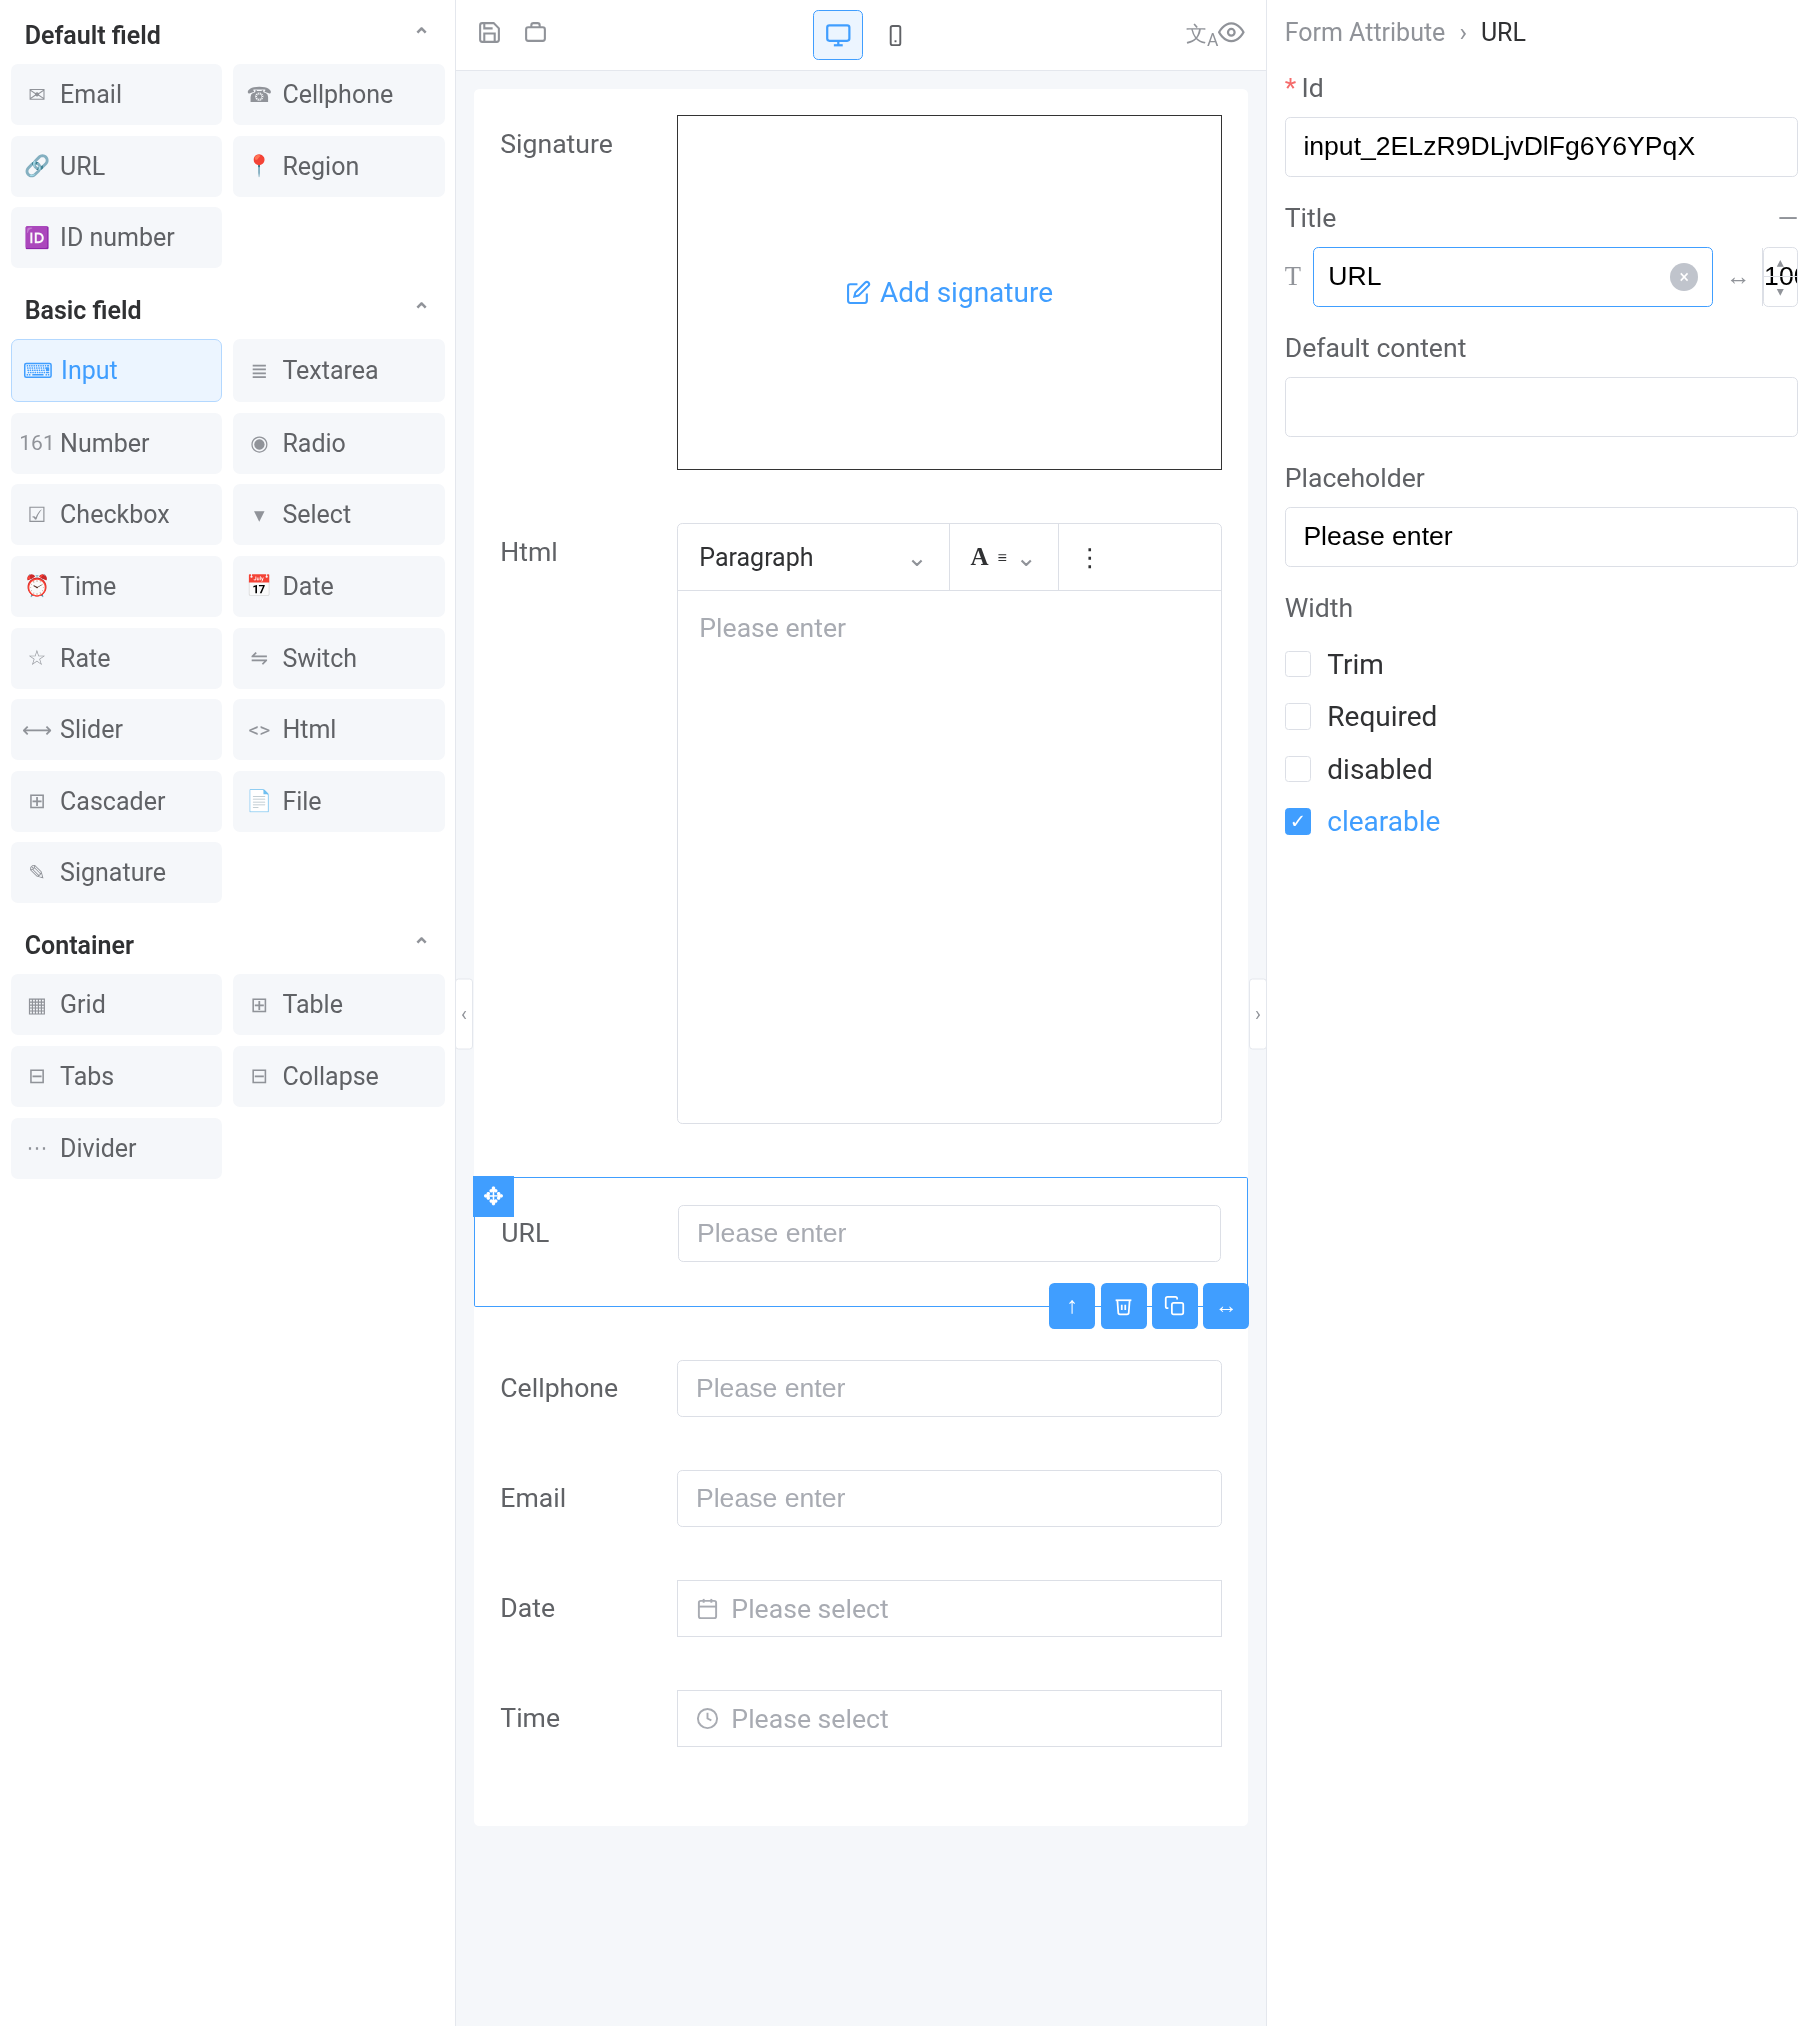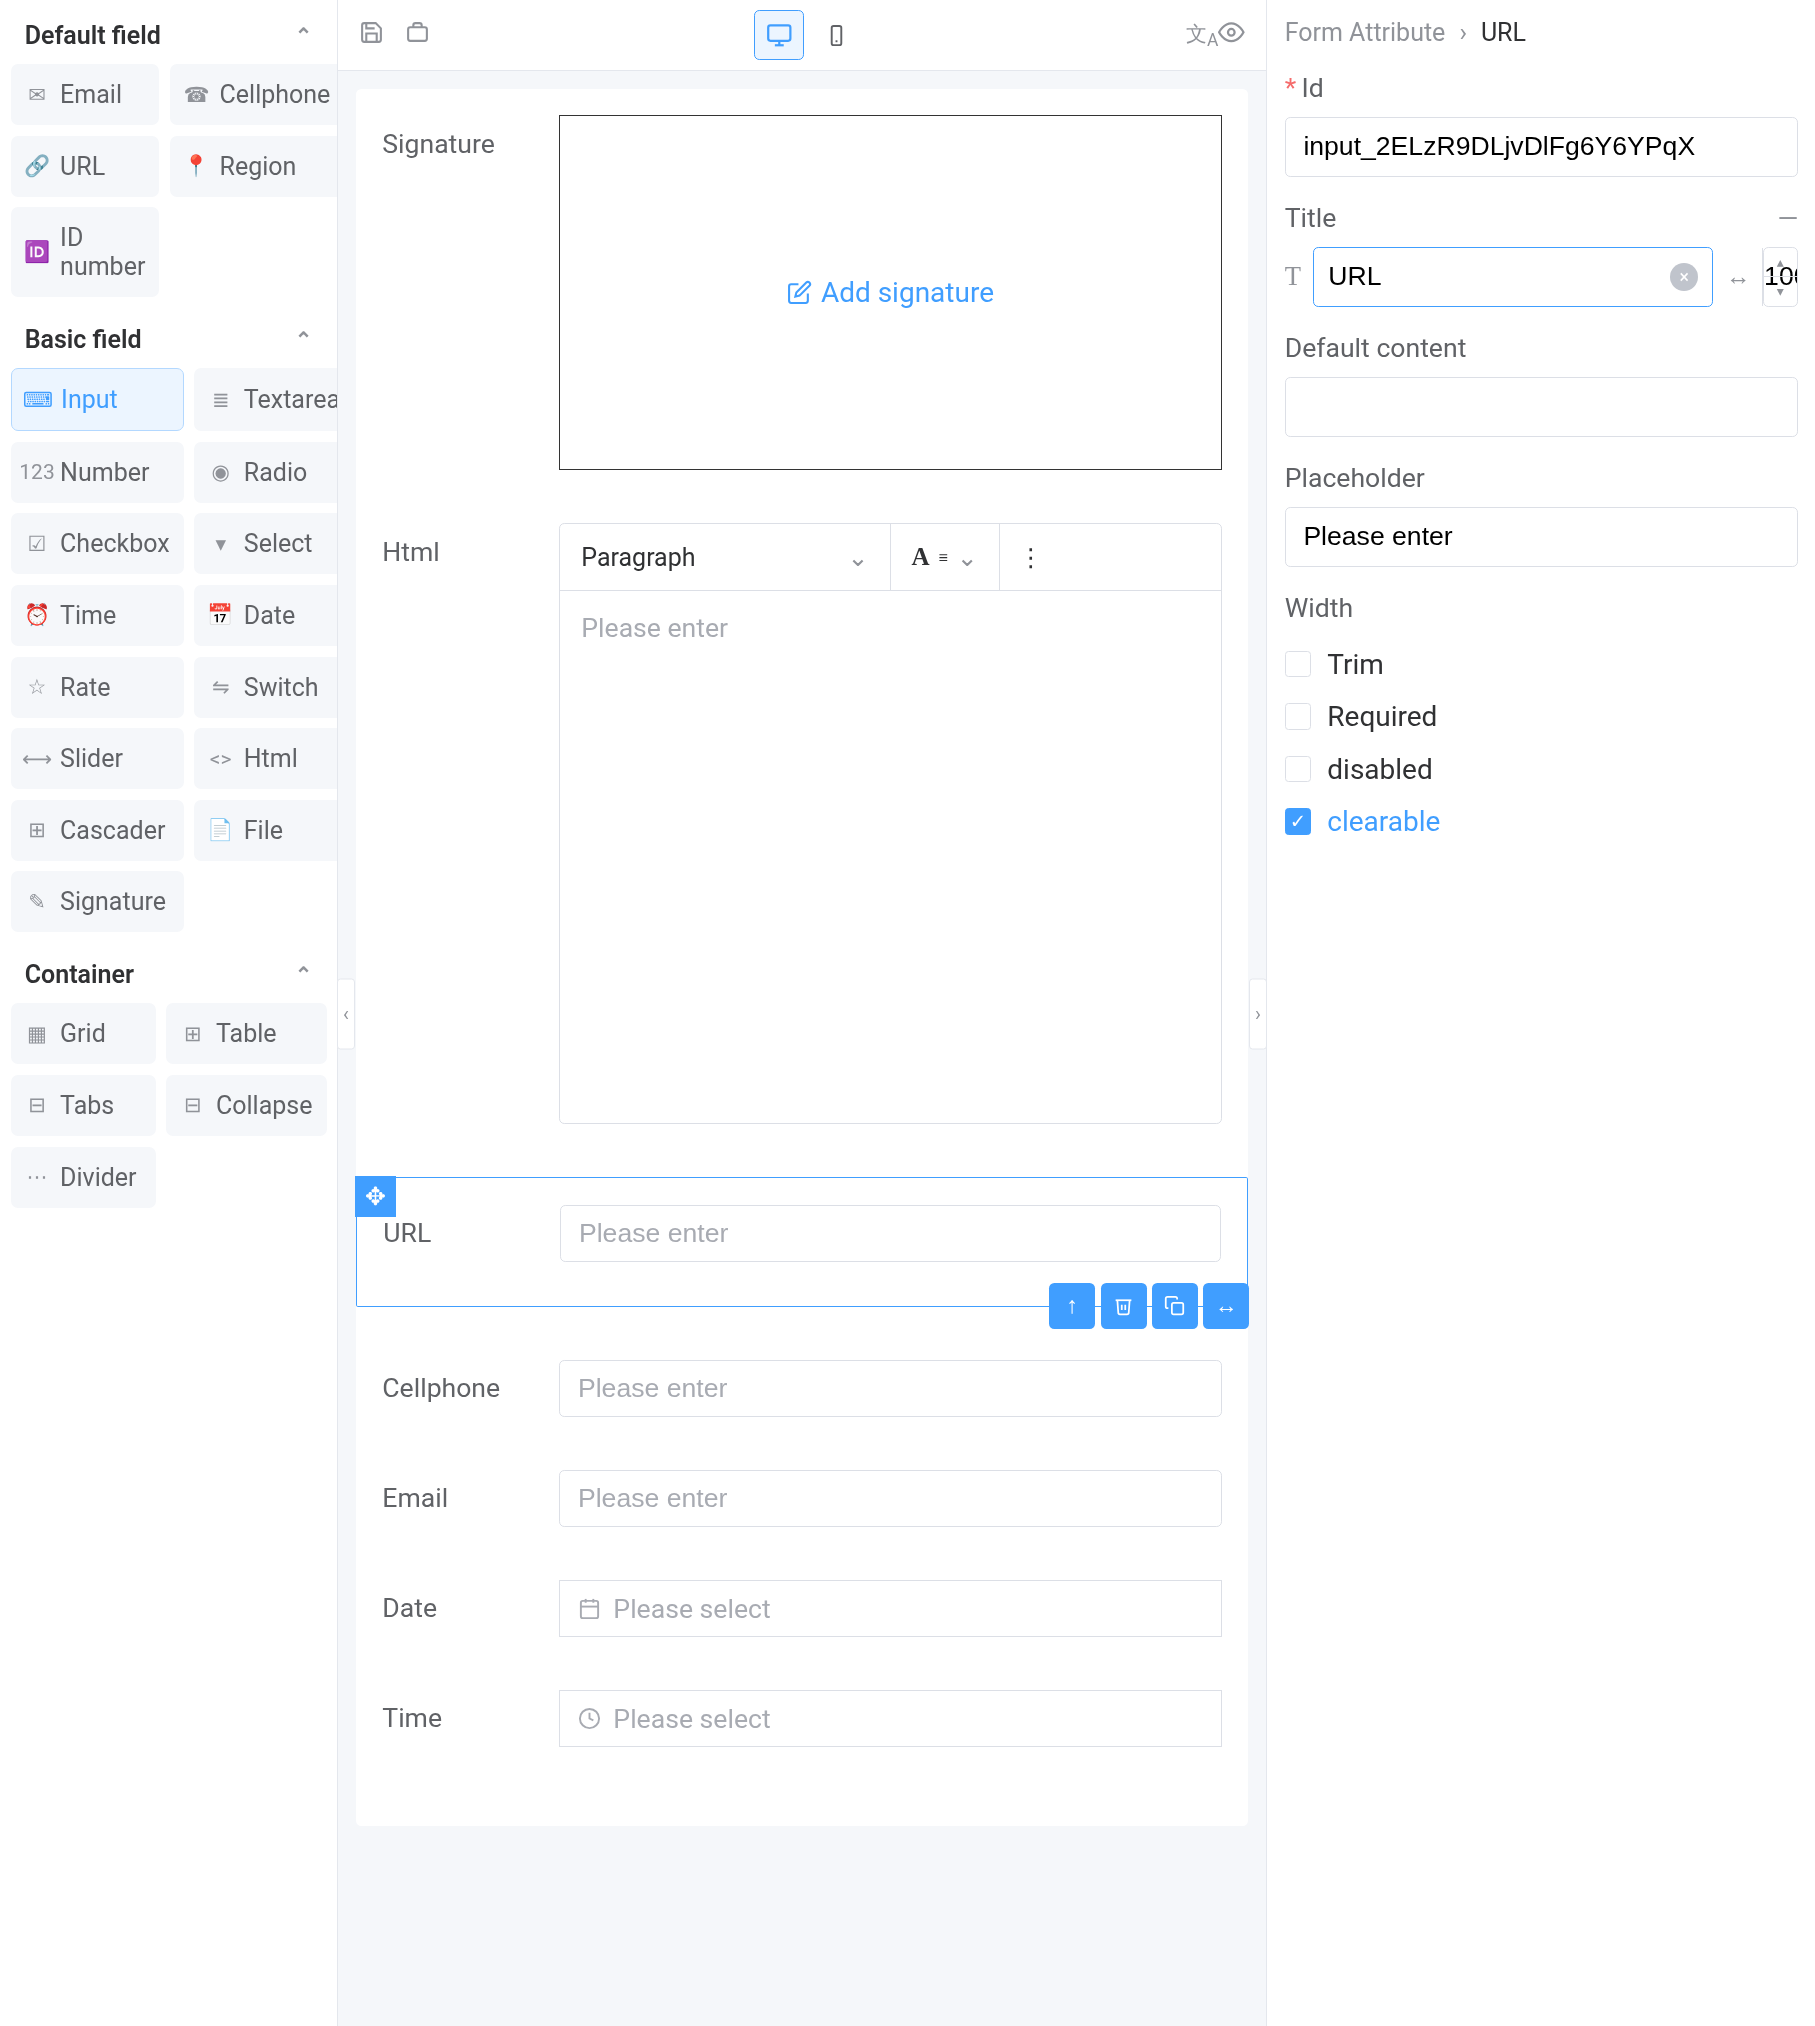--- a/index.html
+++ b/index.html
@@ -8,21 +8,21 @@
     font-size: 25px;
     color: #303133;
     background: #fff;
     width: 1816px;
     height: 2027px;
     overflow: hidden;
     display: flex;
   }
   
   .left-panel {
-    width: 338px;
+    width: 456px;
     border-right: 0.9px solid #e4e7ed;
     padding: 7px;
     overflow-y: auto;
   }
   .section-header {
     display: flex;
     align-items: center;
     justify-content: space-between;
     padding: 14px 17.7px;
     font-weight: 600;
@@ -437,21 +437,21 @@
       <div class="field-grid">
         <div class="field-chip active">
           <span class="icon">⌨</span>
           <span>Input</span>
         </div>
         <div class="field-chip">
           <span class="icon">≣</span>
           <span>Textarea</span>
         </div>
         <div class="field-chip">
-          <span class="icon">123</span>
+          <span class="icon">161</span>
           <span>Number</span>
         </div>
         <div class="field-chip">
           <span class="icon">◉</span>
           <span>Radio</span>
         </div>
         <div class="field-chip">
           <span class="icon">☑</span>
           <span>Checkbox</span>
         </div>

